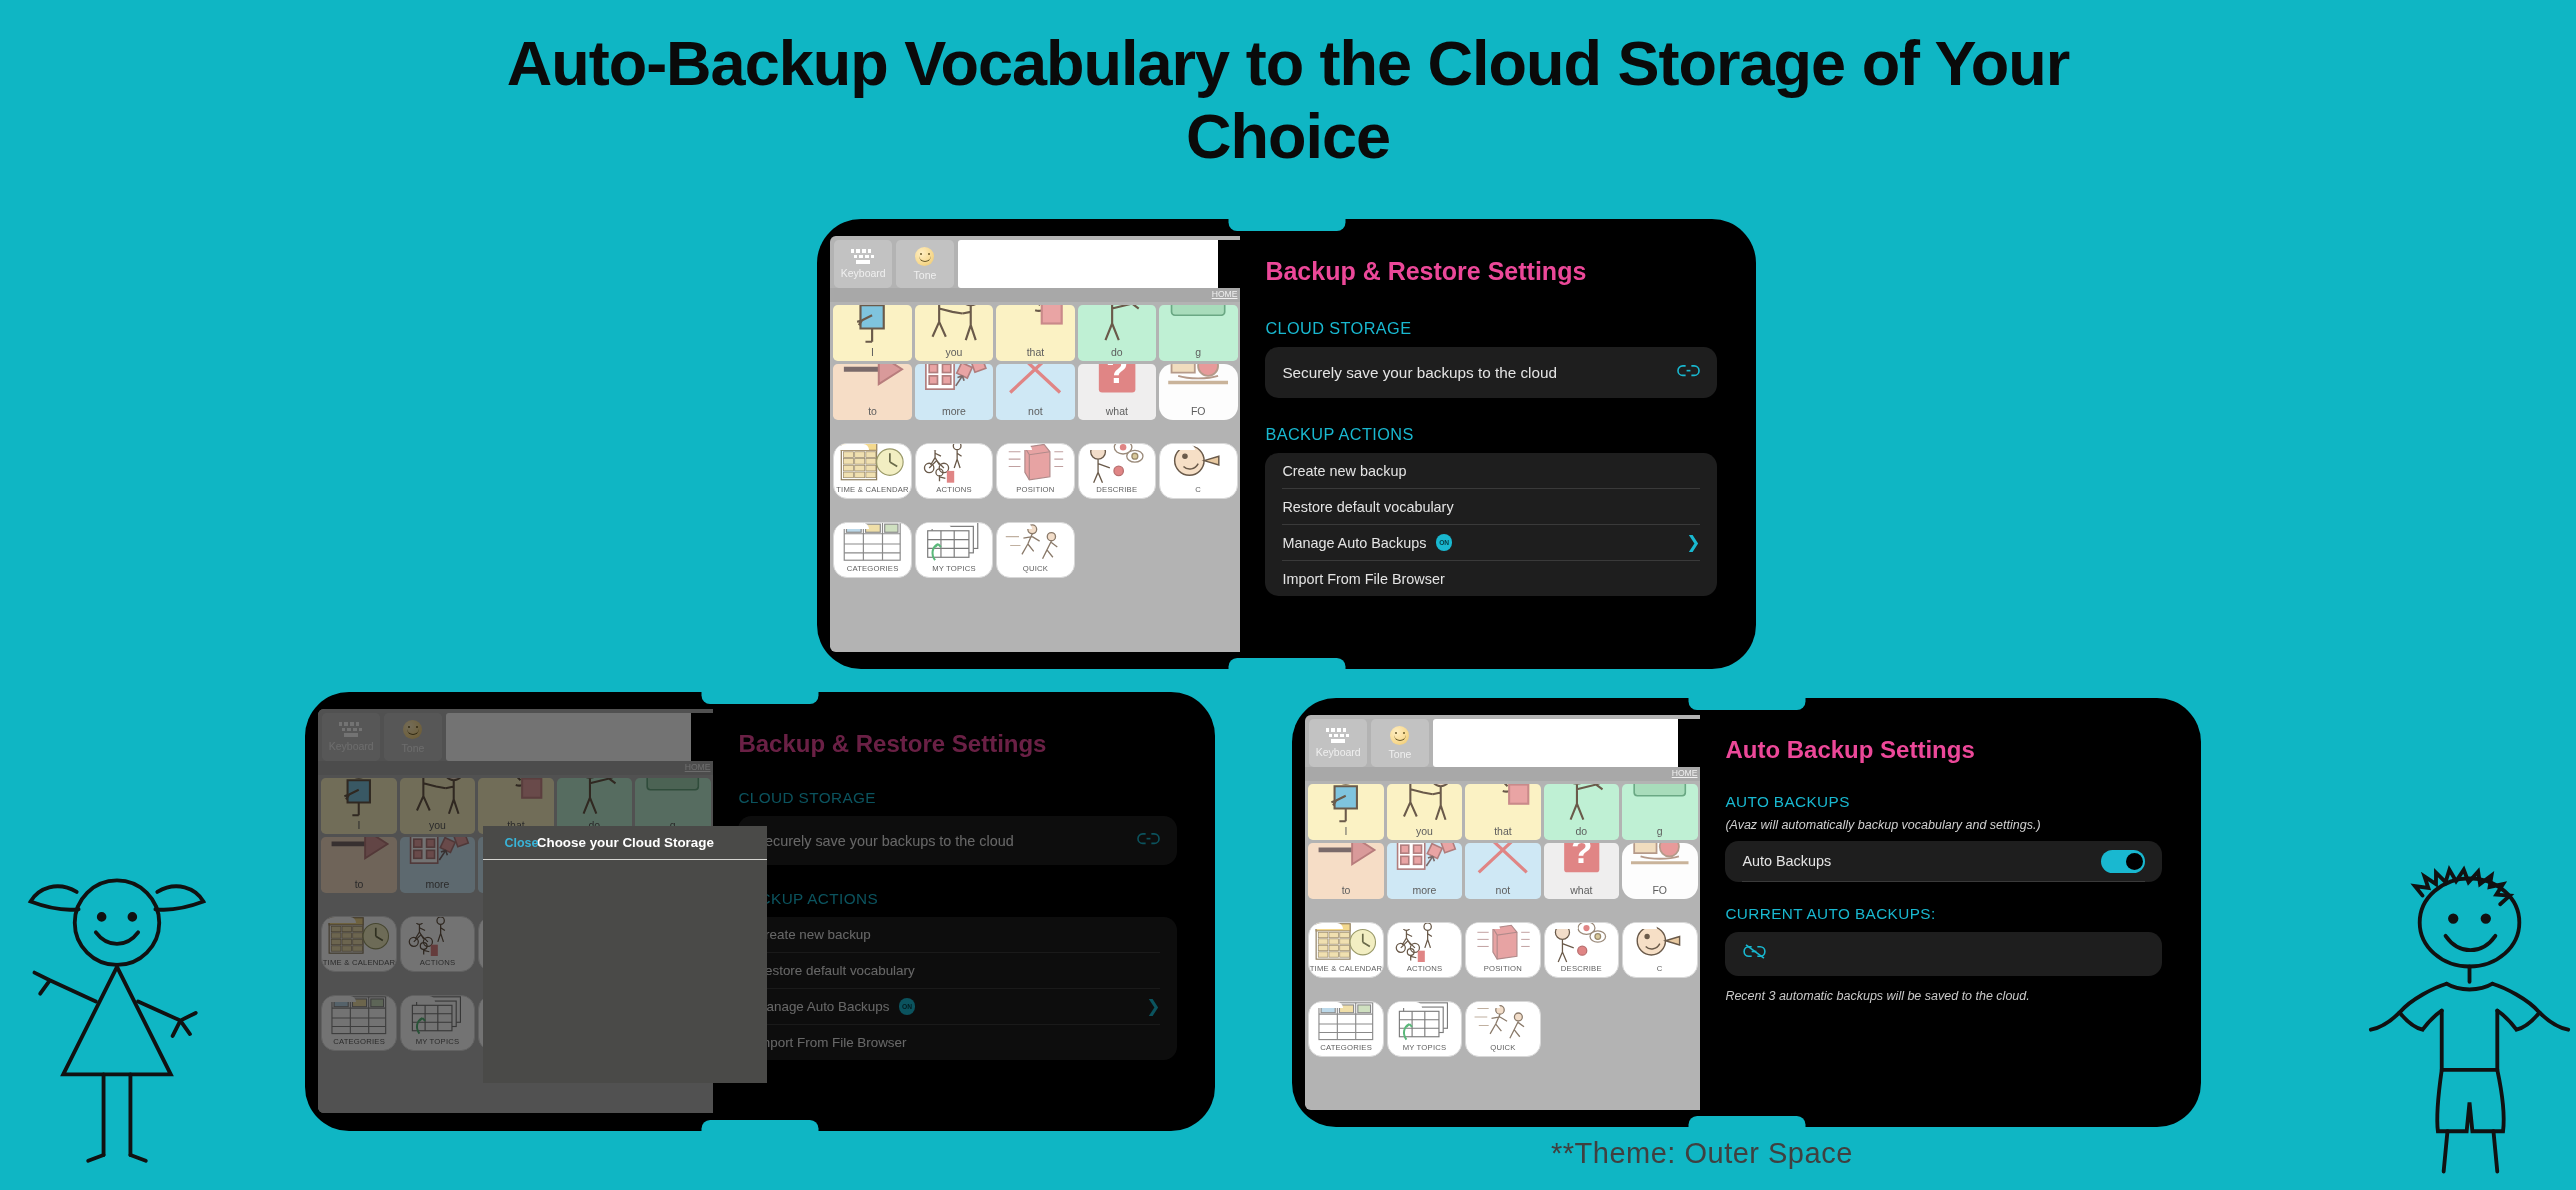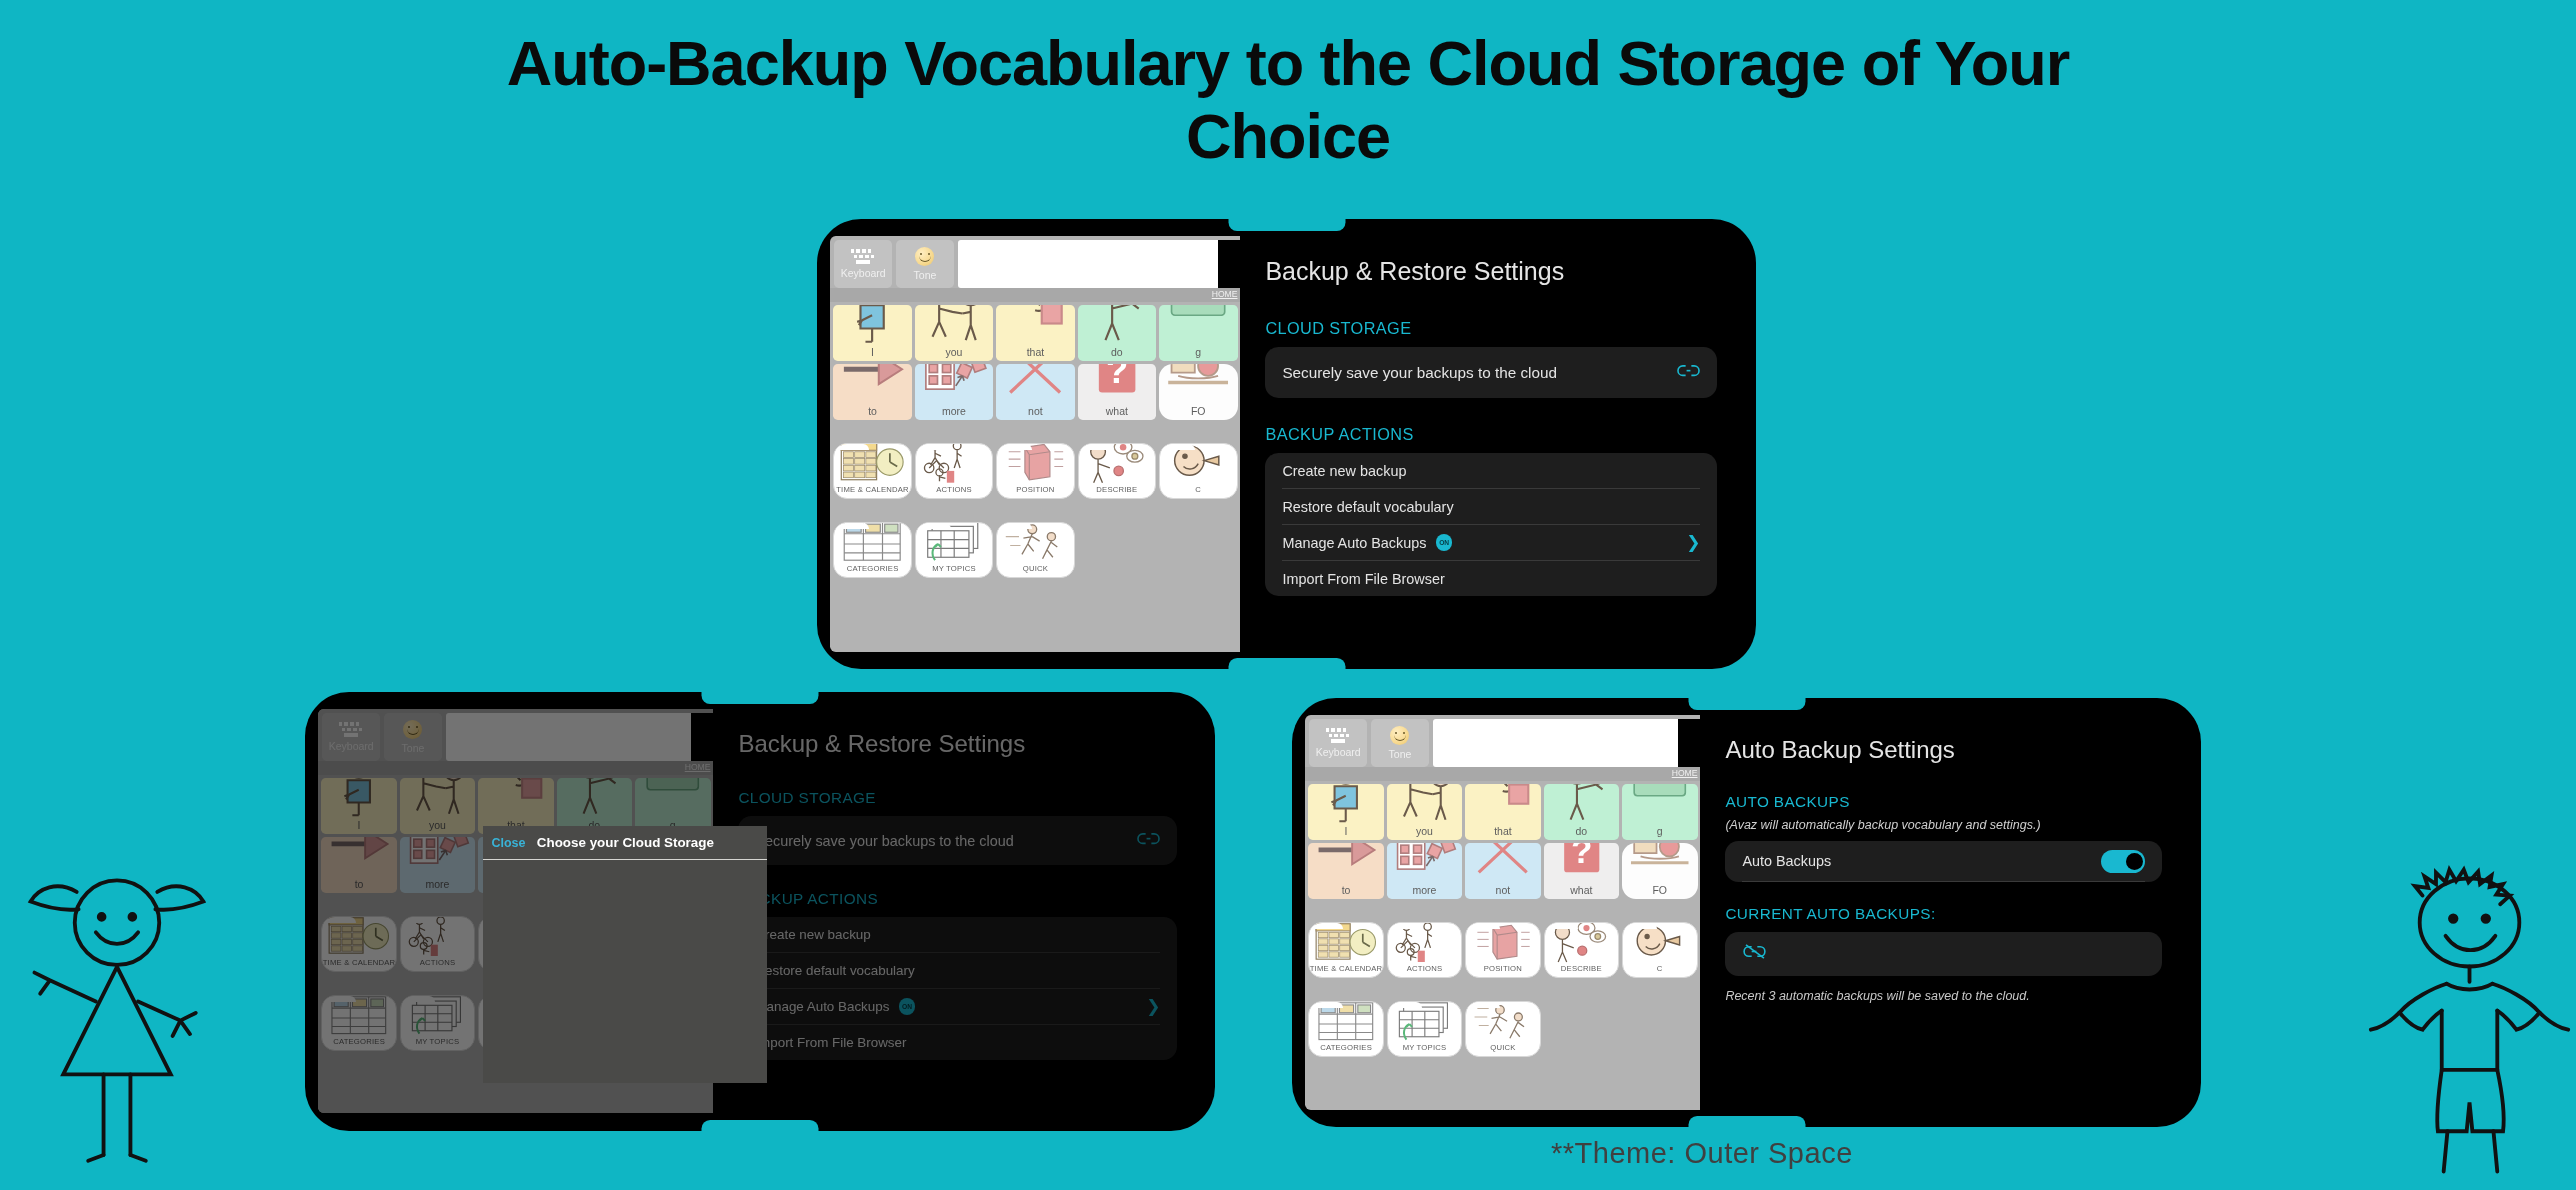--- a/index.html
+++ b/index.html
@@ -104,21 +104,21 @@
   .c-white{background:#fdfdfd;border-radius:14px;}
 
   
   .art svg{width:92%;height:92%;}
 
   
   .settings{
     position:absolute;right:0;top:0;height:100%;background:#000;color:#fff;
     box-sizing:border-box;
   }
-  .st-title{color:#e5e5e5;font-weight:normal;}
+  .st-title{color:#ec4899;font-weight:bold;}
   .st-section{color:#19b8d0;letter-spacing:0.4px;}
   .st-sub{color:#cfcfcf;font-style:italic;}
   .card{background:#1e1e1e;border-radius:13.4px;}
   .row{display:flex;align-items:center;justify-content:space-between;color:#e4e4e4;}
   .divider{height:1px;background:#3a3a3a;}
   .chev{color:#19b8d0;font-weight:300;}
   .on-badge{
     display:inline-flex;align-items:center;justify-content:center;
     background:#19b8d0;color:#063b44;border-radius:50%;
     font-weight:bold;
@@ -137,21 +137,21 @@
   
   .dim{position:absolute;inset:0;background:rgba(0,0,0,.55);z-index:8;}
   .modal{
     position:absolute;z-index:9;background:#4a4a48;
     display:flex;flex-direction:column;
   }
   .modal-head{
     position:relative;display:flex;align-items:center;justify-content:center;
     border-bottom:1.9px solid #d6d6d2;
   }
-  .modal-head .close{position:absolute;left:8px;color:#39b3d7;font-weight:bold;}
+  .modal-head .close{position:absolute;left:21px;color:#39b3d7;font-weight:bold;}
   .modal-head .mtitle{color:#fff;font-weight:bold;}
   .modal-body{flex:1;display:flex;flex-direction:column;align-items:center;justify-content:space-evenly;}
   .mbtn{
     background:#d8d5cd;color:#3a3a3a;font-weight:bold;border-radius:6.7px;
     display:flex;align-items:center;justify-content:center;
   }
 </style>
 </head>
 <body>
 

